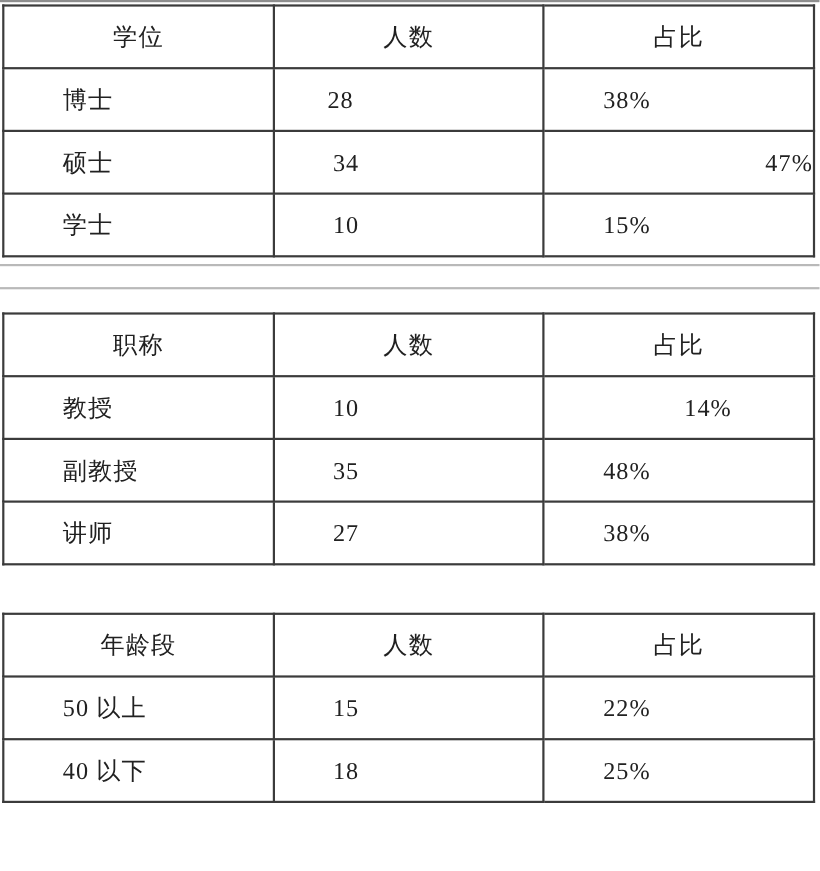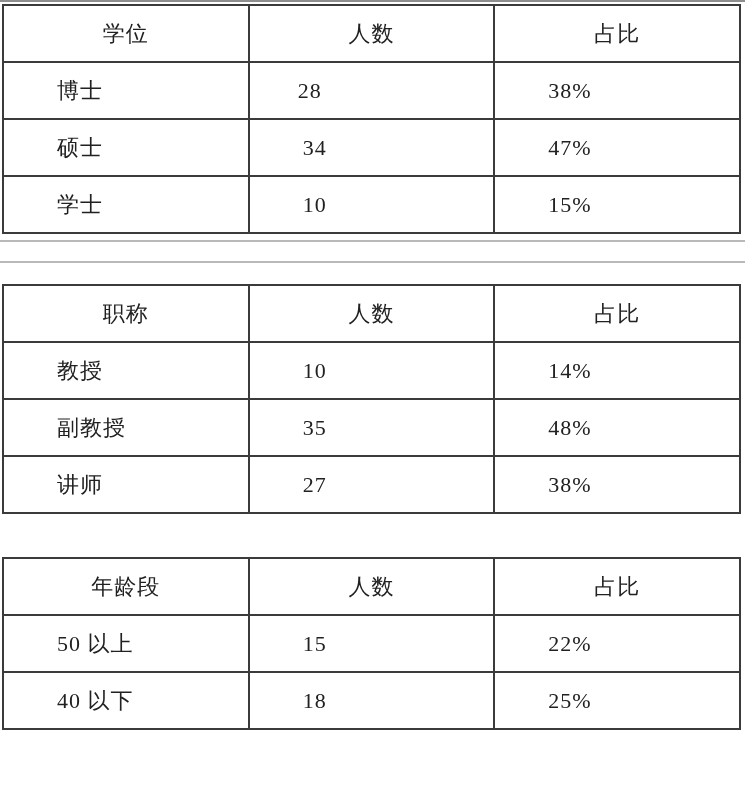--- a/index.html
+++ b/index.html
@@ -77,21 +77,21 @@
       </thead>
     <tbody>
         <tr>
           <td style="border-color: rgb(59, 59, 59);">博士</td>
           <td style="border-color: rgb(59, 59, 59); padding-left: 48px;">28</td>
           <td style="border-color: rgb(59, 59, 59);">38%</td>
         </tr>
         <tr>
           <td style="border-color: rgb(59, 59, 59);">硕士</td>
           <td style="border-color: rgb(59, 59, 59);">34</td>
-          <td style="border-color: rgb(59, 59, 59);">47%</td>
+          <td style="border-color: rgb(59, 59, 59); text-align: right;">47%</td>
         </tr>
         <tr>
           <td style="border-color: rgb(59, 59, 59);">学士</td>
           <td style="border-color: rgb(59, 59, 59);">10</td>
           <td style="border-color: rgb(59, 59, 59);">15%</td>
         </tr>
       </tbody>
   </table>
 
   <div class="hrule" id="rule-mid-a" style="background: rgb(185, 185, 185);"></div>
@@ -102,21 +102,21 @@
         <tr>
           <th style="border-color: rgb(59, 59, 59);">职称</th>
           <th style="border-color: rgb(59, 59, 59);">人数</th>
           <th style="border-color: rgb(59, 59, 59);">占比</th>
         </tr>
       </thead>
     <tbody>
         <tr>
           <td style="border-color: rgb(59, 59, 59);">教授</td>
           <td style="border-color: rgb(59, 59, 59);">10</td>
-          <td style="border-color: rgb(59, 59, 59);">14%</td>
+          <td style="border-color: rgb(59, 59, 59); text-align: center;">14%</td>
         </tr>
         <tr>
           <td style="border-color: rgb(59, 59, 59);">副教授</td>
           <td style="border-color: rgb(59, 59, 59);">35</td>
           <td style="border-color: rgb(59, 59, 59);">48%</td>
         </tr>
         <tr>
           <td style="border-color: rgb(59, 59, 59);">讲师</td>
           <td style="border-color: rgb(59, 59, 59); margin-top: 46px;">27</td>
           <td style="border-color: rgb(59, 59, 59);">38%</td>

